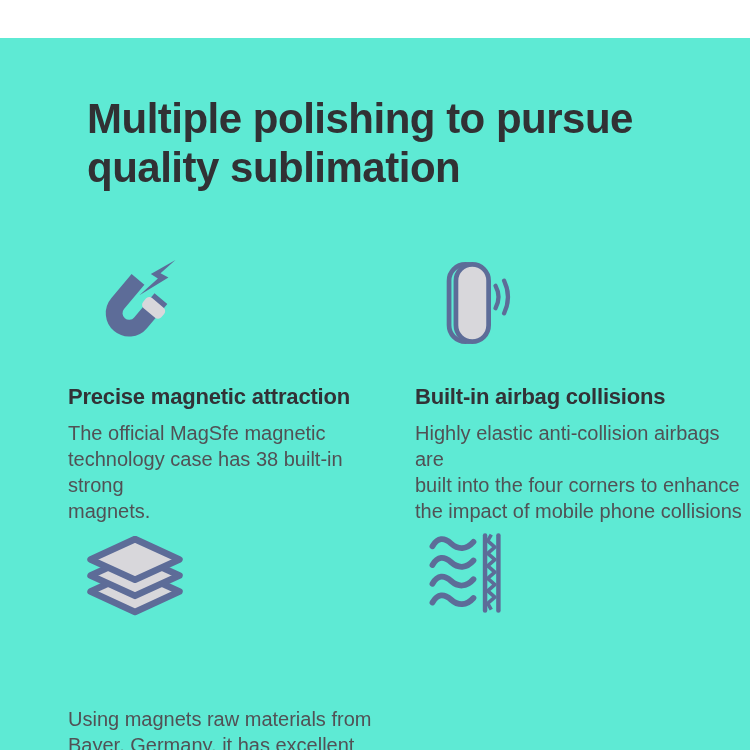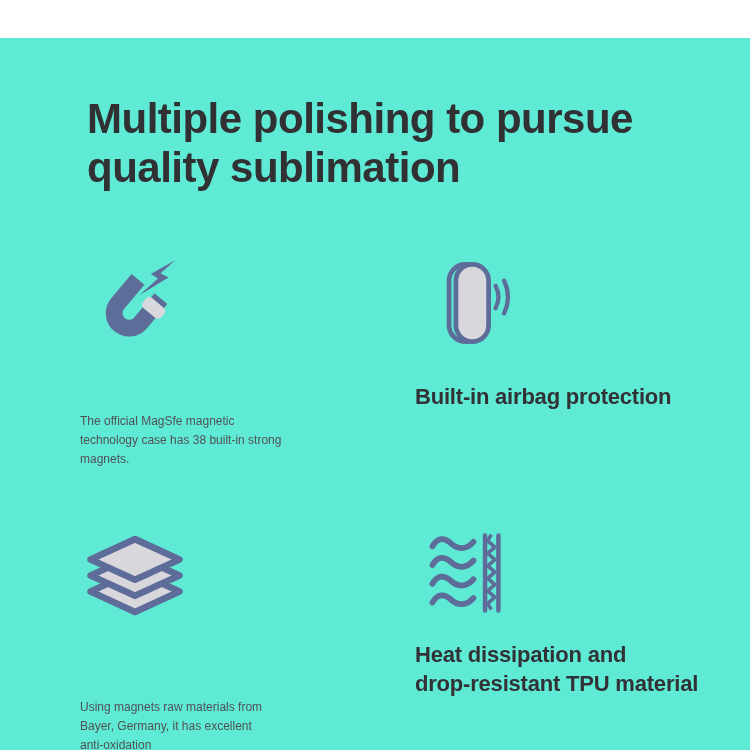--- a/index.html
+++ b/index.html
@@ -46,23 +46,23 @@
     font-weight:bold;
     color:#323236;
     letter-spacing:-0.2px;
     white-space:pre-line;
   }
   .row1 .feature-heading { top:104px; }
   .row2 .feature-heading { top:92px; }
 
   .feature-body {
     position:absolute;
-    left:12px;
-    font-size:12px;
-    line-height:19px;
+    left:0;
+    font-size:20px;
+    line-height:26px;
     color:#515155;
     white-space:pre-line;
   }
   .row1 .feature-body { top:140px; }
   .row2 .feature-body { top:156px; }
 
   .slate-fill   { fill:#5D6C98; }
   .slate-stroke { stroke:#5D6C98; fill:none; }
   .bg-fill      { fill:#D8D7DB; }
 </style>
@@ -77,35 +77,39 @@
   <section class="feature row1 pos-r1c1">
     <span class="icon-wrap">
       <svg viewBox="0 0 100 100" xmlns="http://www.w3.org/2000/svg">
         <g transform="translate(-8,10) rotate(40 50 52)">
           <path class="slate-stroke" d="M33,14 L33,50 A17,17 0 0 0 67,50 L67,14" stroke-width="19"></path>
           <rect class="bg-fill" x="54" y="20" width="27" height="15" rx="5"></rect>
         </g>
         <path class="slate-fill" d="M96,0 L68,16 L76,21 L55,40 L88,20 L79,15 Z"></path>
       </svg>
     </span>
+    <h2 class="feature-heading">Precise magnetic attraction</h2>
     <p class="feature-body">The official MagSfe magnetic
 technology case has 38 built-in strong
 magnets.</p>
   </section>
 
   <section class="feature row1 pos-r1c2">
     <span class="icon-wrap">
       <svg viewBox="0 0 100 100" xmlns="http://www.w3.org/2000/svg">
         <rect class="slate-stroke" x="21" y="5" width="38" height="90" rx="19" stroke-width="5.5"></rect>
         <rect x="29" y="5" width="38" height="90" rx="19" fill="#D8D7DB" stroke="#5D6C98" stroke-width="5.5"></rect>
         <path class="slate-stroke" d="M75,30 Q82,43 75,56" stroke-width="5" stroke-linecap="round"></path>
         <path class="slate-stroke" d="M85,24 Q94,43 85,62" stroke-width="5" stroke-linecap="round"></path>
       </svg>
     </span>
-    <h2 class="feature-heading">Built-in airbag protection</h2>
+    <h2 class="feature-heading">Built-in airbag collisions</h2>
+    <p class="feature-body">Highly elastic anti-collision airbags are
+built into the four corners to enhance
+the impact of mobile phone collisions</p>
   </section>
 
   <section class="feature row2 pos-r2c1">
     <span class="icon-wrap">
       <svg viewBox="0 0 110 84" xmlns="http://www.w3.org/2000/svg">
         <path d="M55,37 L102,58.5 L55,80 L8,58.5 Z" fill="#D8D7DB" stroke="#5D6C98" stroke-width="7" stroke-linejoin="round"></path>
         <path d="M55,20 L102,41.5 L55,63 L8,41.5 Z" fill="#D8D7DB" stroke="#5D6C98" stroke-width="7" stroke-linejoin="round"></path>
         <path d="M55,3 L102,24.5 L55,46 L8,24.5 Z" fill="#D8D7DB" stroke="#5D6C98" stroke-width="7" stroke-linejoin="round"></path>
       </svg>
     </span>
@@ -119,17 +123,15 @@
       <svg viewBox="0 0 90 92" xmlns="http://www.w3.org/2000/svg">
         <path class="slate-stroke" d="M4,16 C10,6 17,6 25,13 C33,20 42,20 50,11" stroke-width="6.5" stroke-linecap="round"></path>
         <path class="slate-stroke" d="M4,37 C10,27 17,27 25,34 C33,41 42,41 50,32" stroke-width="6.5" stroke-linecap="round"></path>
         <path class="slate-stroke" d="M4,58 C10,48 17,48 25,55 C33,62 42,62 50,53" stroke-width="6.5" stroke-linecap="round"></path>
         <path class="slate-stroke" d="M4,79 C10,69 17,69 25,76 C33,83 42,83 50,74" stroke-width="6.5" stroke-linecap="round"></path>
         <path class="slate-stroke" d="M63,4 L63,88" stroke-width="5" stroke-linecap="round"></path>
         <path class="slate-stroke" d="M78,4 L78,88" stroke-width="5" stroke-linecap="round"></path>
         <path class="slate-stroke" d="M70,3 L66,10 L74,17 L66,24 L74,31 L66,38 L74,45 L66,52 L74,59 L66,66 L74,73 L66,80 L70,87" stroke-width="4" stroke-linejoin="round"></path>
       </svg>
     </span>
-    <h2 class="feature-heading">Heat dissipation and
-drop-resistant TPU material</h2>
   </section>
 
 </div>
 
 </body></html>

